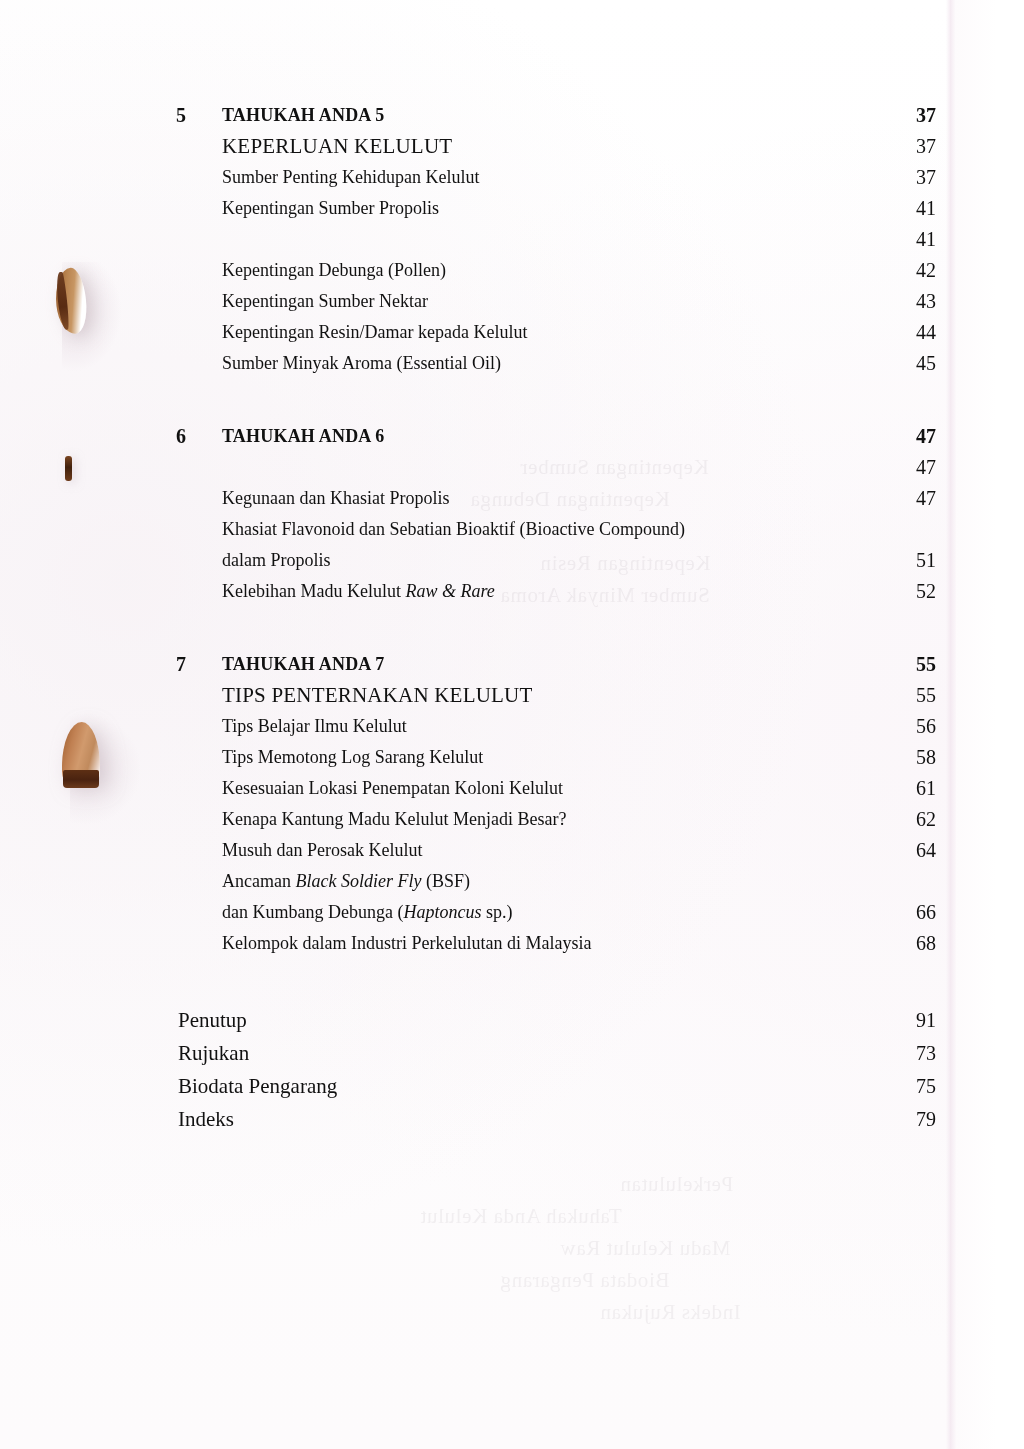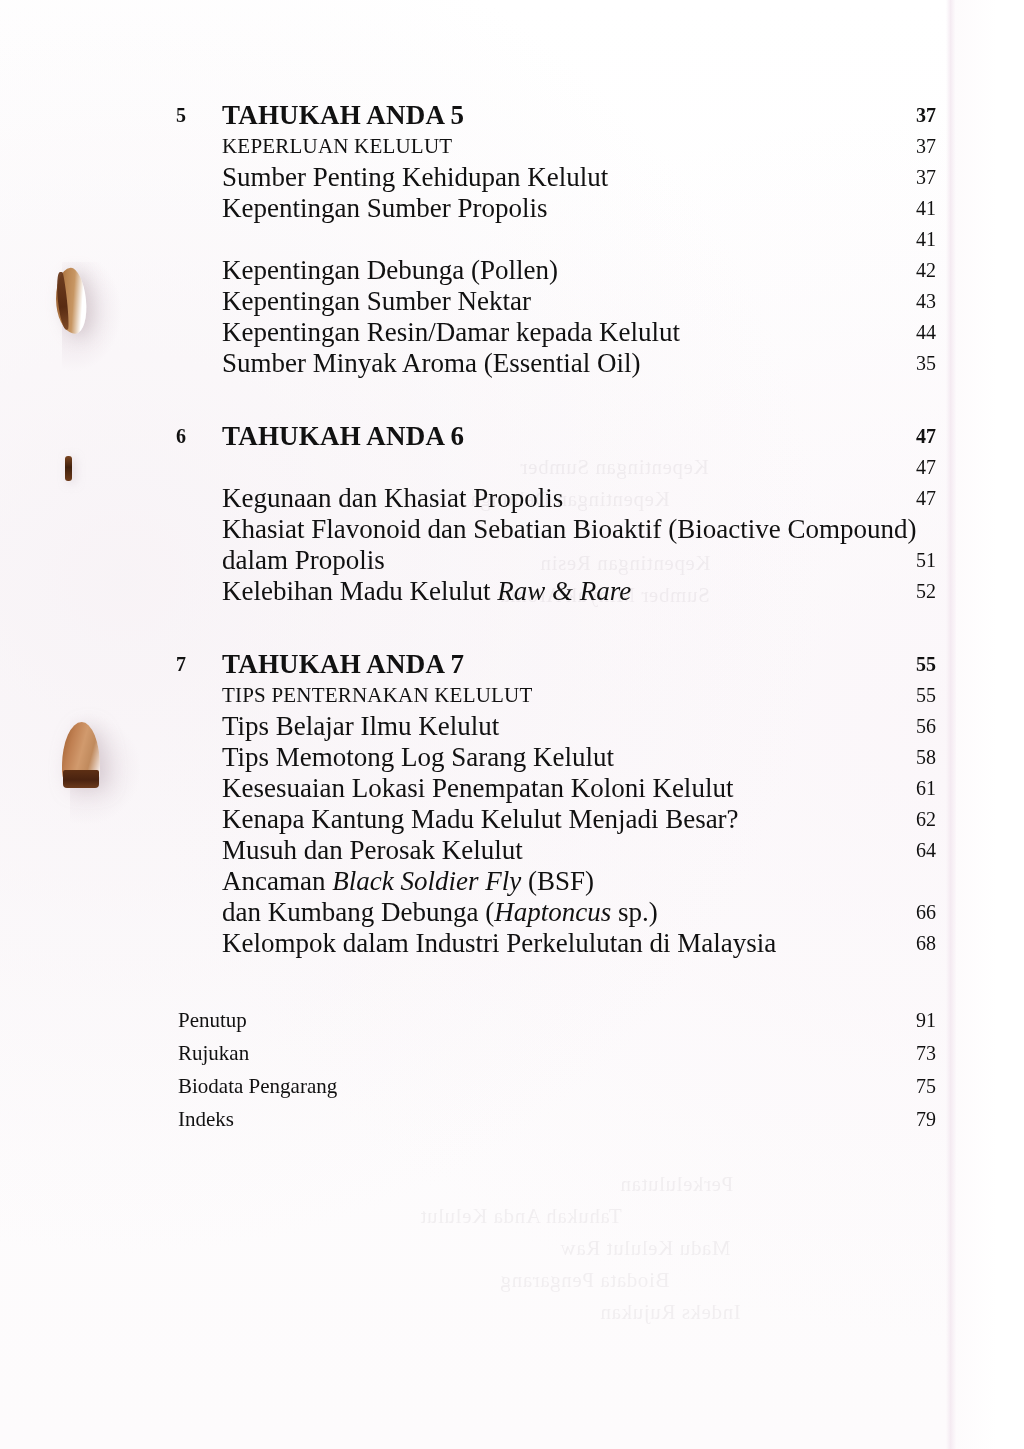--- a/index.html
+++ b/index.html
@@ -155,21 +155,21 @@
     position: absolute;
     left: 176px;
     width: 32px;
     text-align: left;
     font-size: 20px;
     font-weight: bold;
   }
   .label {
     position: absolute;
     left: 222px;
-    font-size: 27px;
+    font-size: 18px;
   }
   .label.bold {
     font-weight: bold;
     letter-spacing: 0.2px;
   }
   .label.caps {
     font-size: 21px;
     letter-spacing: 0.2px;
   }
   .page-num {
@@ -260,21 +260,21 @@
       <div class="row">
         <span class="label">Kepentingan Sumber Nektar</span>
         <span class="page-num">43</span>
       </div>
       <div class="row">
         <span class="label">Kepentingan Resin/Damar kepada Kelulut</span>
         <span class="page-num">44</span>
       </div>
       <div class="row">
         <span class="label">Sumber Minyak Aroma (Essential Oil)</span>
-        <span class="page-num">35</span>
+        <span class="page-num">45</span>
       </div>
     </div>
 
     <div class="chapter-block" style="top:421px;">
       <div class="row">
         <span class="num-col">6</span>
         <span class="label bold">TAHUKAH ANDA 6</span>
         <span class="page-num bold">47</span>
       </div>
       <div class="row">

